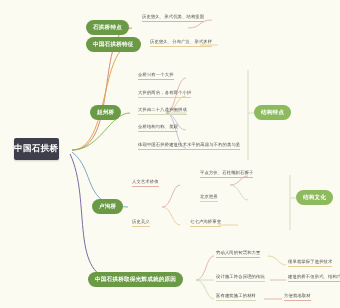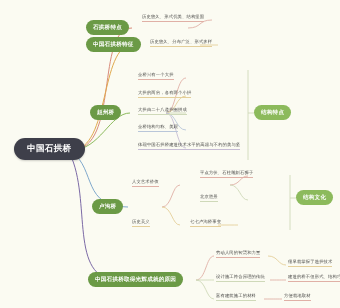--- a/index.html
+++ b/index.html
@@ -11,23 +11,23 @@
     position:relative;
   }
   #canvas{position:absolute;inset:0;width:340px;height:308px;}
   svg.links{position:absolute;left:0;top:0;width:340px;height:308px;pointer-events:none;}
 
   .node{position:absolute;box-sizing:border-box;white-space:nowrap;}
 
   
   .root{
     background:#3e3f4a;color:#ffffff;
-    border-radius:11px;
+    border-radius:2px;
     font-size:8.5px;font-weight:bold;
-    padding:5px 13px;
+    padding:5px 0;
     letter-spacing:.4px;
     box-shadow:0 1px 2px rgba(0,0,0,.18);
   }
   
   .pill{
     background:#6b9a46;color:#ffffff;
     border-radius:9px;
     font-size:5.6px;font-weight:bold;
     padding:3.5px 7px;
     letter-spacing:.2px;

